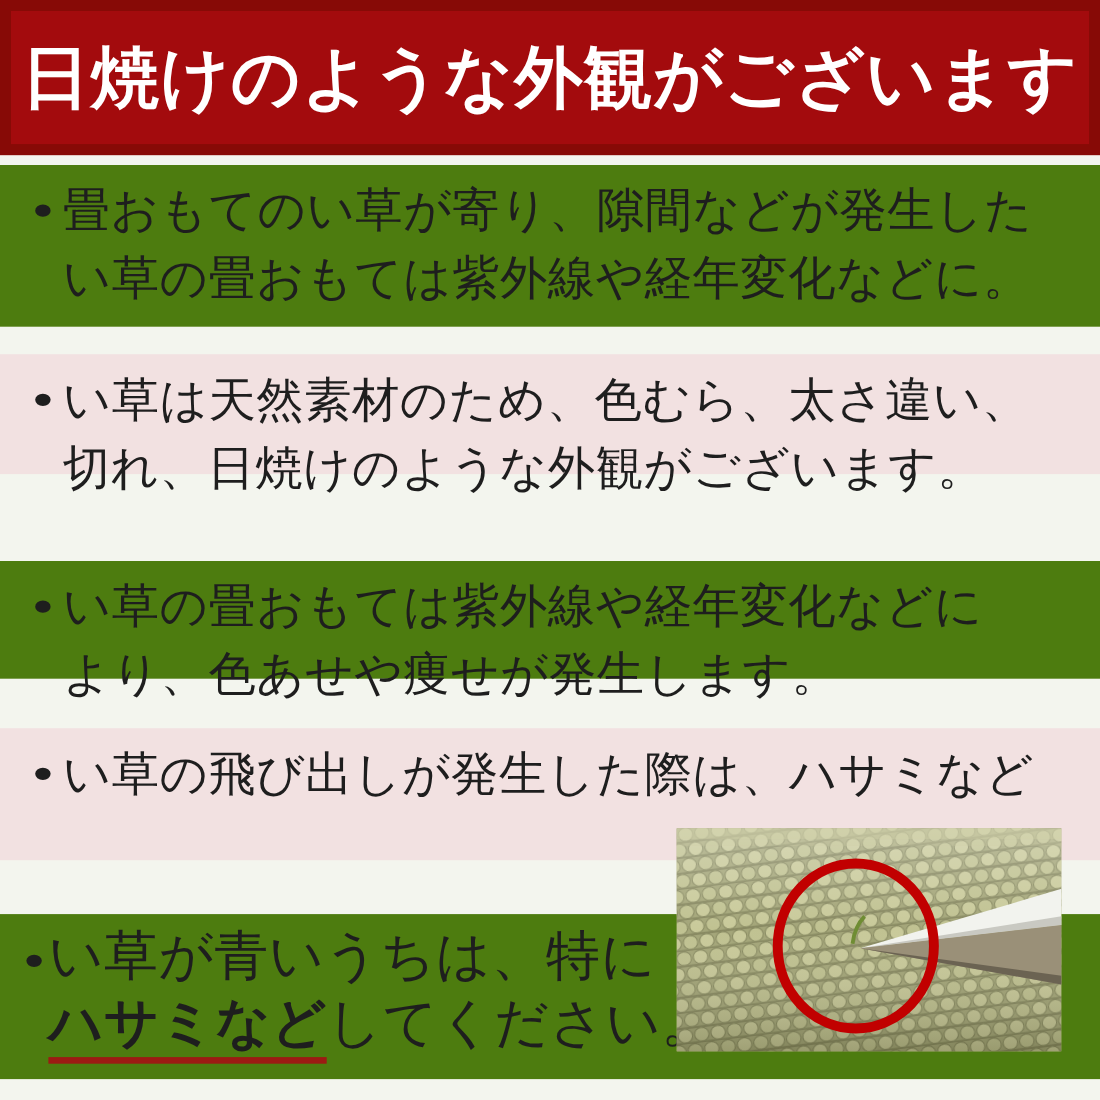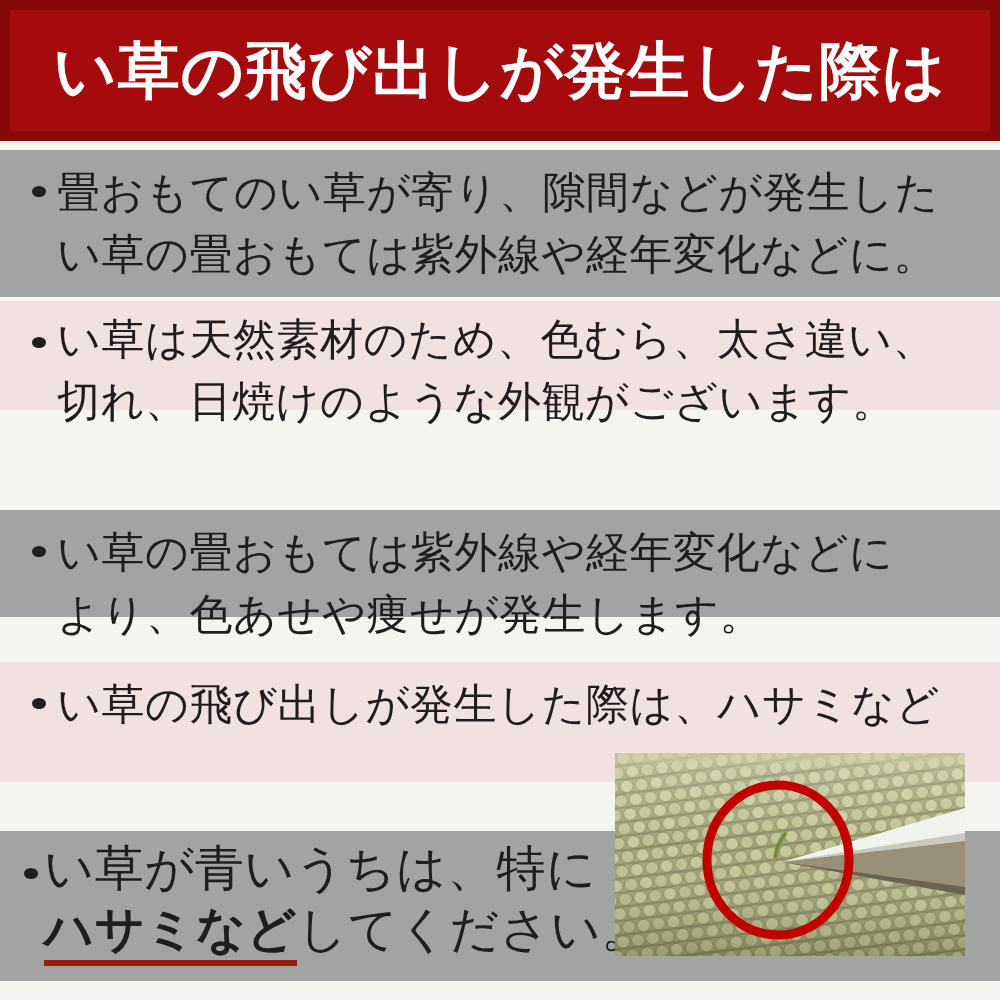--- a/index.html
+++ b/index.html
@@ -21,24 +21,24 @@
   .banner h1{
     margin:0;
     color:#ffffff;
     font-size:62px;
     font-weight:bold;
     letter-spacing:1px;
     white-space:nowrap;
   }
   
   .stripe{position:absolute;left:0;width:1000px;}
-  .stripe.white{background:#a3a3a3;}
+  .stripe.white{background:#4d7c0f;font-family:Liberation Serif, serif;}
   .stripe.pink{background:#f2e1e1;}
   .s1{top:150px;height:147px;}
-  .s2{top:301px;height:109px;font-family:Liberation Mono, monospace;}
+  .s2{top:322px;height:109px;}
   .s3{top:490px;height:107px;margin-top:20px;}
   .s4{top:662px;height:120px;}
   .s5{top:831px;height:150px;}
   .notice{
     margin:0;position:relative;
     padding:11px 0 0 57px;
     font-size:43px;line-height:62px;
     color:#1e1e1e;
     letter-spacing:0.5px;
     white-space:nowrap;
@@ -62,21 +62,21 @@
     position:absolute;left:615px;top:753px;width:350px;height:203px;
   }
   .photo svg{display:block;}
 </style>
 </head>
 <body>
 
 <div class="page">
 
   <header class="banner">
-    <h1>い草の飛び出しが発生した際は</h1>
+    <h1>日焼けのような外観がございます</h1>
   </header>
 
   <section class="stripe white s1">
     <p class="notice">
       <span class="bullet"></span>
       <span class="ln">畳おもてのい草が寄り、隙間などが発生した</span>
       <span class="ln">い草の畳おもては紫外線や経年変化などに。</span>
     </p>
   </section>
 

